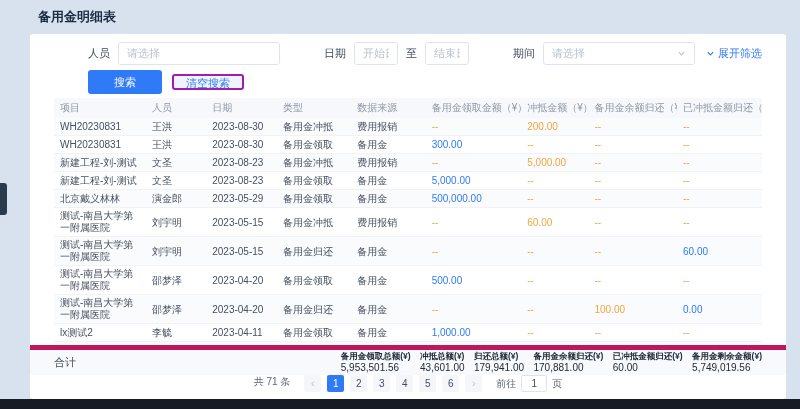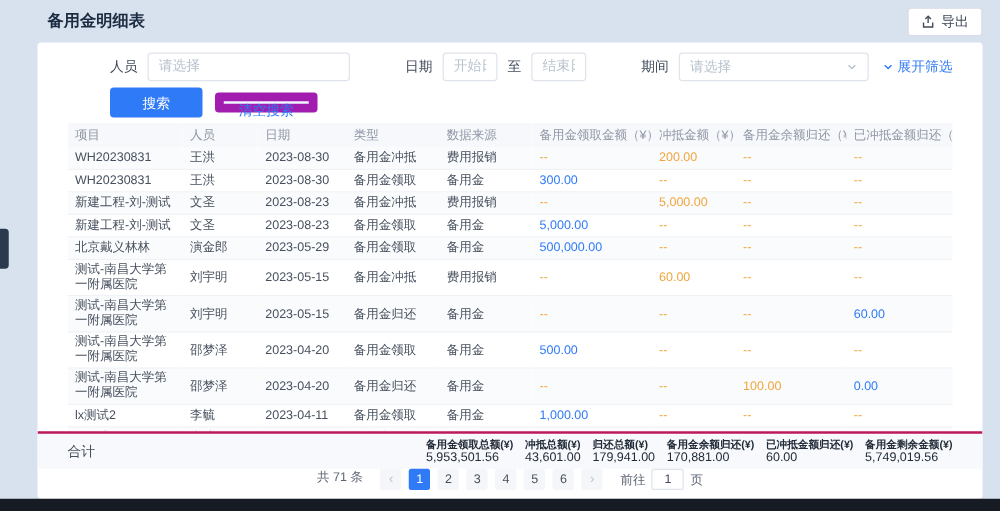--- a/index.html
+++ b/index.html
@@ -71,21 +71,21 @@
     margin-left:auto; display:flex; align-items:center; gap:3px;
     color:#2f7af7; font-size:11px; cursor:pointer; white-space:nowrap;
   }
   .filter-row2 { display:flex; align-items:center; margin-top:5px; gap:10px; }
   .btn-search {
     width:74px; height:24px; background:#2f7af7; color:#fff; border:none;
     border-radius:3px; font-size:11px; cursor:pointer; font-family:inherit;
   }
   .btn-clear {
     height:16px; padding:0 12px; background:#eef5ff; color:#2f7af7;
-    border:7px solid #a21caf; border-radius:3px; font-size:11px; cursor:pointer;
+    border:2px solid #a21caf; border-radius:3px; font-size:11px; cursor:pointer;
     font-family:inherit;
   }
 
   
   .table-wrap { height:247px; padding:0 24px; margin-top:6px; overflow:hidden; }
   table { width:100%; border-collapse:collapse; table-layout:fixed; }
   thead th {
     background:#f6f8fb; color:#8f97a5; font-weight:normal; text-align:left;
     height:20px; padding:0 6px; font-size:10px; white-space:nowrap; overflow:hidden;
   }
@@ -93,21 +93,21 @@
     padding:2px 6px; font-size:10px; line-height:13px; color:#46505e;
     border-bottom:1px solid #f0f2f6; white-space:nowrap; overflow:hidden;
   }
   tbody td.wrap { white-space:normal; word-break:break-all; line-height:12px; }
   tbody tr:nth-child(odd) { background:#fafbfd; }
   td.amt.blue { color:#2f7af7; }
   td.amt.orange { color:#f0a63c; }
 
   
   .summary {
-    height:30px; background:#f7f9fc; border-top:2px solid #be185d;
+    height:30px; background:#f7f9fc; border-top:5px solid #be185d;
     display:flex; align-items:center; padding:0 24px;
   }
   .summary-label { font-size:11px; color:#46505e; }
   .summary-stats {
     margin-left:auto; width:59.5%; display:flex; justify-content:space-between;
   }
   .stat { display:flex; flex-direction:column; }
   .stat-label { font-size:8.5px; font-weight:bold; color:#222b38; line-height:10px; }
   .stat-value { font-size:10px; font-weight:normal; color:#222b38; line-height:12px; margin-top:1px; }
 
@@ -135,30 +135,20 @@
 </style>
 </head>
 <body>
 
 <div class="screen">
 
   <div class="side-handle"></div>
 
   <div class="topbar">
     <div class="page-title">备用金明细表</div>
-    <button class="export-btn">
-      <span class="ic">
-        <svg width="11" height="11" viewBox="0 0 12 12" fill="none" stroke="#404a5a" stroke-width="1.2">
-          <path d="M6 7V1.5"></path>
-            <path d="M3.6 3.4 6 1l2.4 2.4"></path>
-            <path d="M2 6.5v4h8v-4"></path>
-        </svg>
-      </span>
-      <span>导出</span>
-    </button>
   </div>
 
   <div class="card">
 
     <div class="filters">
       <div class="filter-row1">
         <div class="fg">
           <span class="f-label">人员</span>
           <input class="f-input w-person" placeholder="请选择" style="">
         </div>

